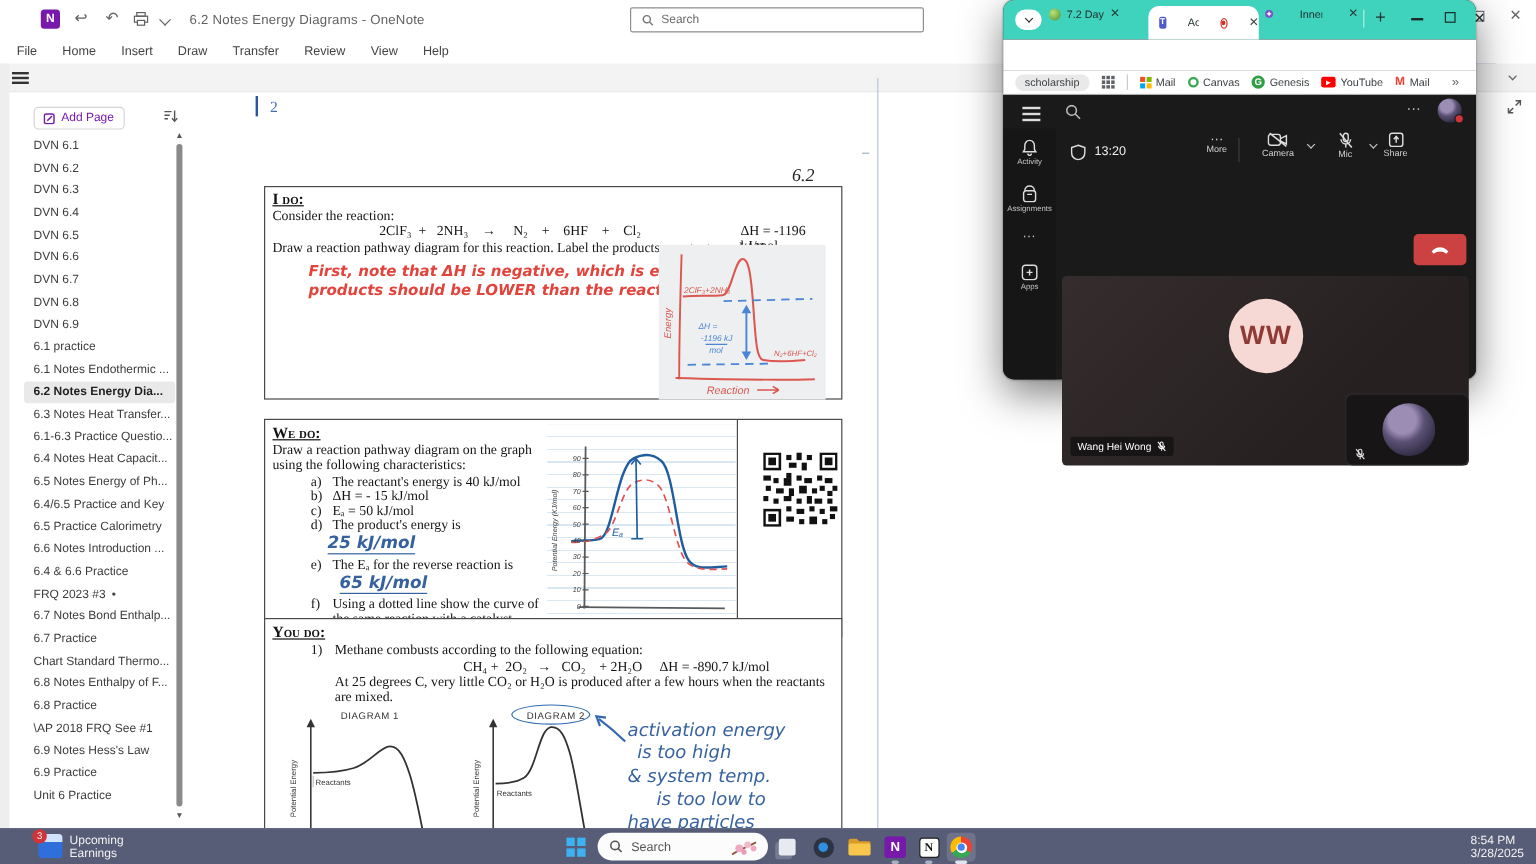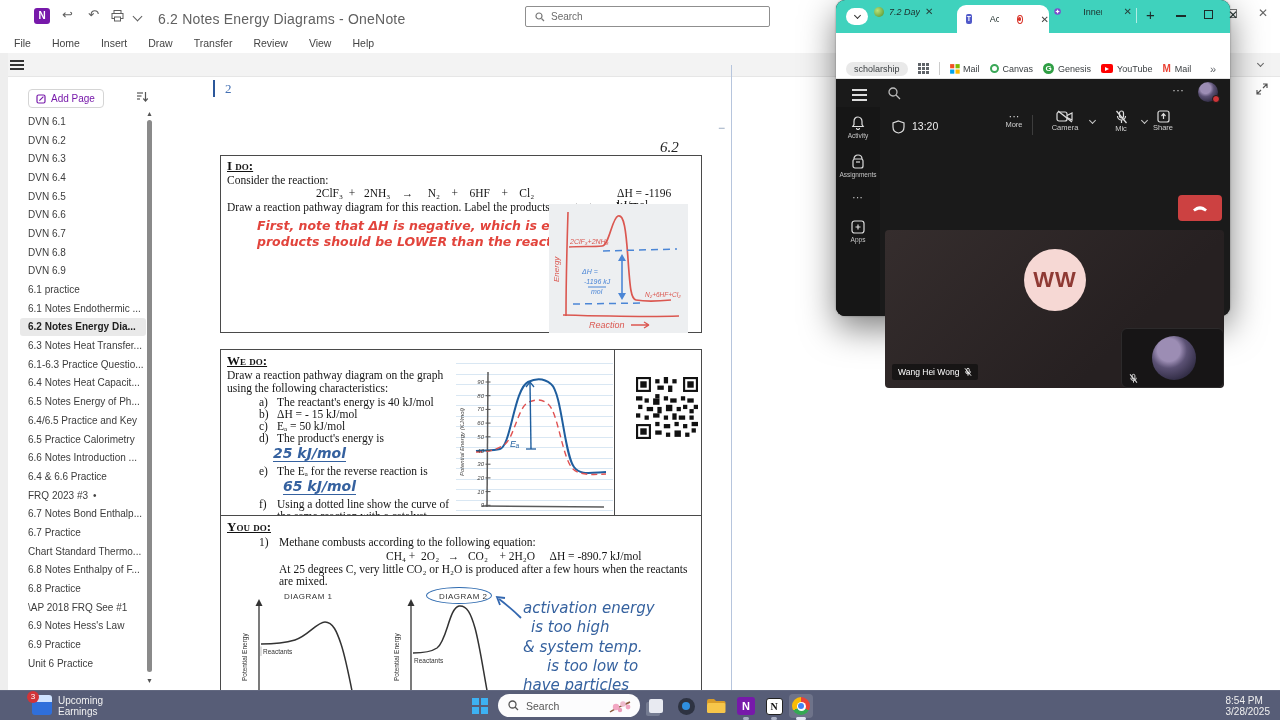--- a/index.html
+++ b/index.html
@@ -7,21 +7,21 @@
   body{font-family:"Liberation Sans","DejaVu Sans",sans-serif;background:#9a9a9a;position:relative;}
   .abs{position:absolute;}
   .ser{font-family:"Liberation Serif","DejaVu Serif",serif;}
   .hw{font-family:"DejaVu Sans",sans-serif;font-style:italic;}
   .flex{display:flex;align-items:center;}
   svg{display:block;}
   
   #onenote{left:0;top:0;width:1280px;height:690px;background:#fff;}
   #on-titlebar{left:0;top:0;width:1280px;height:32px;background:#fff;}
   .qat-ic{color:#5f5f5f;font-size:13px;line-height:1;}
-  #on-title{font-size:14px;color:#616161;letter-spacing:.2px;}
+  #on-title{font-size:11px;color:#616161;letter-spacing:.2px;}
   #on-search{left:525px;top:6px;width:245px;height:21px;border:1px solid #8f8f8f;border-radius:2px;background:#fff;display:flex;align-items:center;gap:6px;padding-left:9px;color:#6b6b6b;font-size:10px;}
   #on-menubar{left:0;top:32px;width:1280px;height:21px;background:#fff;display:flex;align-items:center;gap:21px;padding-left:14px;}
   .menu-item{font-size:10.5px;color:#444;cursor:default;}
   #on-ribbon{left:0;top:53px;width:1280px;height:24px;background:#f3f3f3;border-bottom:1px solid #e6e6e6;}
   #on-gutter{left:0;top:53px;width:8px;height:637px;background:#eeeeee;}
   
   #sidebar{left:8px;top:77px;width:172px;height:613px;background:#fff;}
   #add-page{left:20px;top:12px;width:76px;height:19px;border:1px solid #d5d5d5;border-radius:4px;color:#7719aa;font-size:10px;display:flex;align-items:center;gap:5px;padding-left:7px;background:#fff;}
   #page-list{left:12px;top:35px;width:126px;}
   .page-item{height:18.7px;display:flex;align-items:center;font-size:10px;color:#3c3c3c;padding-left:8px;white-space:nowrap;overflow:hidden;border-radius:3px;}
@@ -447,21 +447,21 @@
 </div>
 
 <div id="chrome" class="abs">
   <div id="tabstrip" class="abs">
     <div class="abs flex" style="left:10px;top:8px;width:22px;height:17px;background:#fff;border-radius:9px;justify-content:center;">
         <span class="chv" style="border-color:#333;margin-top:-2px;"></span>
       </div>
 
     <div class="abs flex" style="left:38px;top:6px;width:84px;gap:5px;">
       <span style="width:10px;height:10px;border-radius:50%;background:radial-gradient(circle at 35% 35%,#b9e27a,#4e8f2c);"></span>
-      <span class="tab-title" style="max-width:44px;font-style:italic;">7.2 Day</span>
+      <span class="tab-title" style="max-width:44px;">7.2 Day</span>
       <span class="tab-x">✕</span>
     </div>
 
     <div id="tab-active" class="abs">
       <div class="flex" style="height:28px;gap:18px;padding-left:9px;">
         <span style="width:10px;height:10px;border-radius:2px;background:#5059c9;color:#fff;font-size:7px;text-align:center;line-height:10px;font-weight:bold;">T</span>
         <span class="tab-title" style="max-width:22px;">Acti</span>
         <span class="rec">
             <i></i>
           </span>

